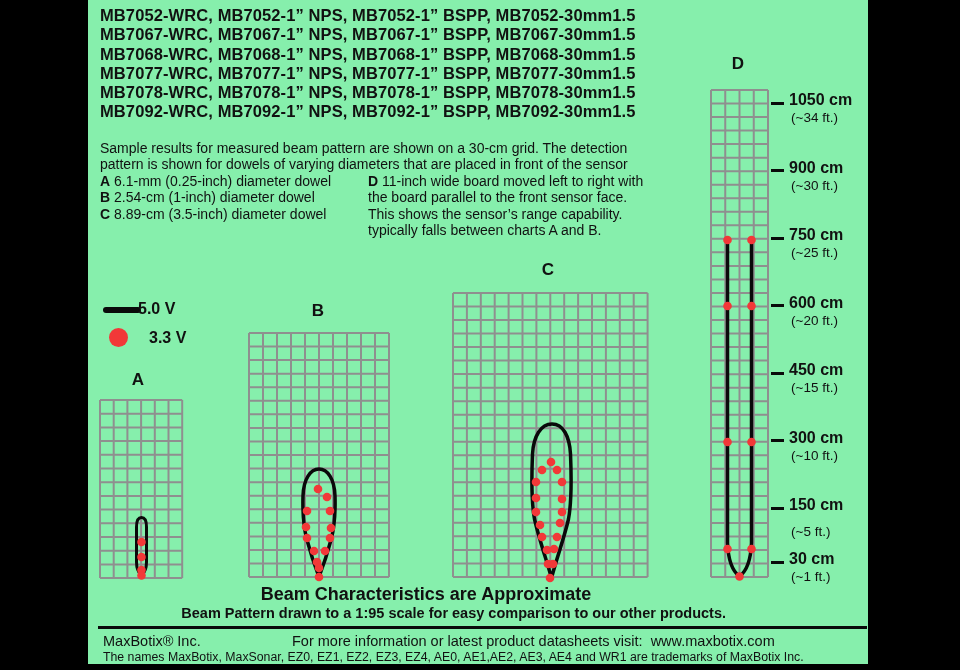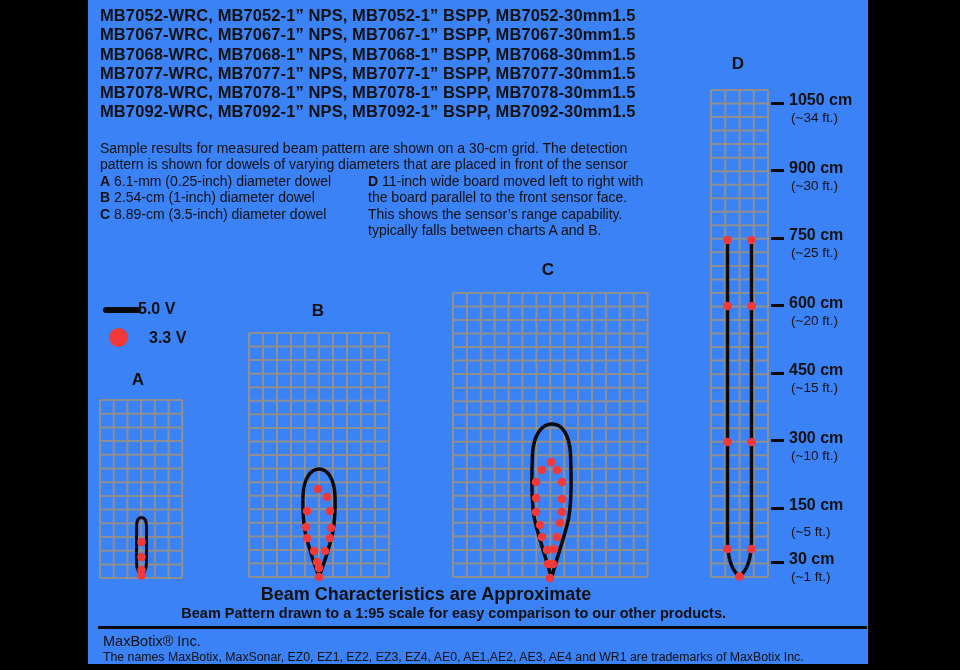--- a/index.html
+++ b/index.html
@@ -1,21 +1,21 @@
 <!DOCTYPE html>
 <html><head>
 <meta charset="utf-8">
 <style>
   html,body{margin:0;padding:0;}
   body{
     width:960px;height:670px;background:#000;position:relative;overflow:hidden;
     font-family:"Liberation Sans", sans-serif;color:#111;
   }
   .page{
-    position:absolute;left:88px;top:0;width:780px;height:664px;background:#3b82f6;
+    position:absolute;left:88px;top:0;width:780px;height:664px;background:#86efac;
   }
   .abs{position:absolute;}
   
   .product-lines{left:12px;top:6px;font-weight:bold;font-size:16.5px;line-height:19.3px;white-space:pre;letter-spacing:0.1px;}
   
   .intro{left:12px;top:140px;font-size:14px;line-height:16.4px;white-space:pre;}
   .dowel-list{left:12px;top:173px;font-size:14px;line-height:16.4px;white-space:pre;}
   .board-col{left:280px;top:173px;font-size:14px;line-height:16.4px;white-space:pre;}
   .bold{font-weight:bold;}
   
@@ -151,14 +151,15 @@
       <div class="abs scale-ft" style="top: 524px;">(~5 ft.)</div>
       <div class="abs scale-tick" style="top: 560.5px;"></div>
       <div class="abs scale-cm" style="top: 550px;">30 cm</div>
       <div class="abs scale-ft" style="top: 569px;">(~1 ft.)</div>
     </div>
 
   <div class="abs approx-title">Beam Characteristics are Approximate</div>
   <div class="abs scale-note">Beam Pattern drawn to a 1:95 scale for easy comparison to our other products.</div>
   <div class="abs footer-rule"></div>
   <div class="abs company">MaxBotix® Inc.</div>
+  <div class="abs more-info">For more information or latest product datasheets visit:  www.maxbotix.com</div>
   <div class="abs trademark">The names MaxBotix, MaxSonar, EZ0, EZ1, EZ2, EZ3, EZ4, AE0, AE1,AE2, AE3, AE4 and WR1 are trademarks of MaxBotix Inc.</div>
 </div>
 
 </body></html>

